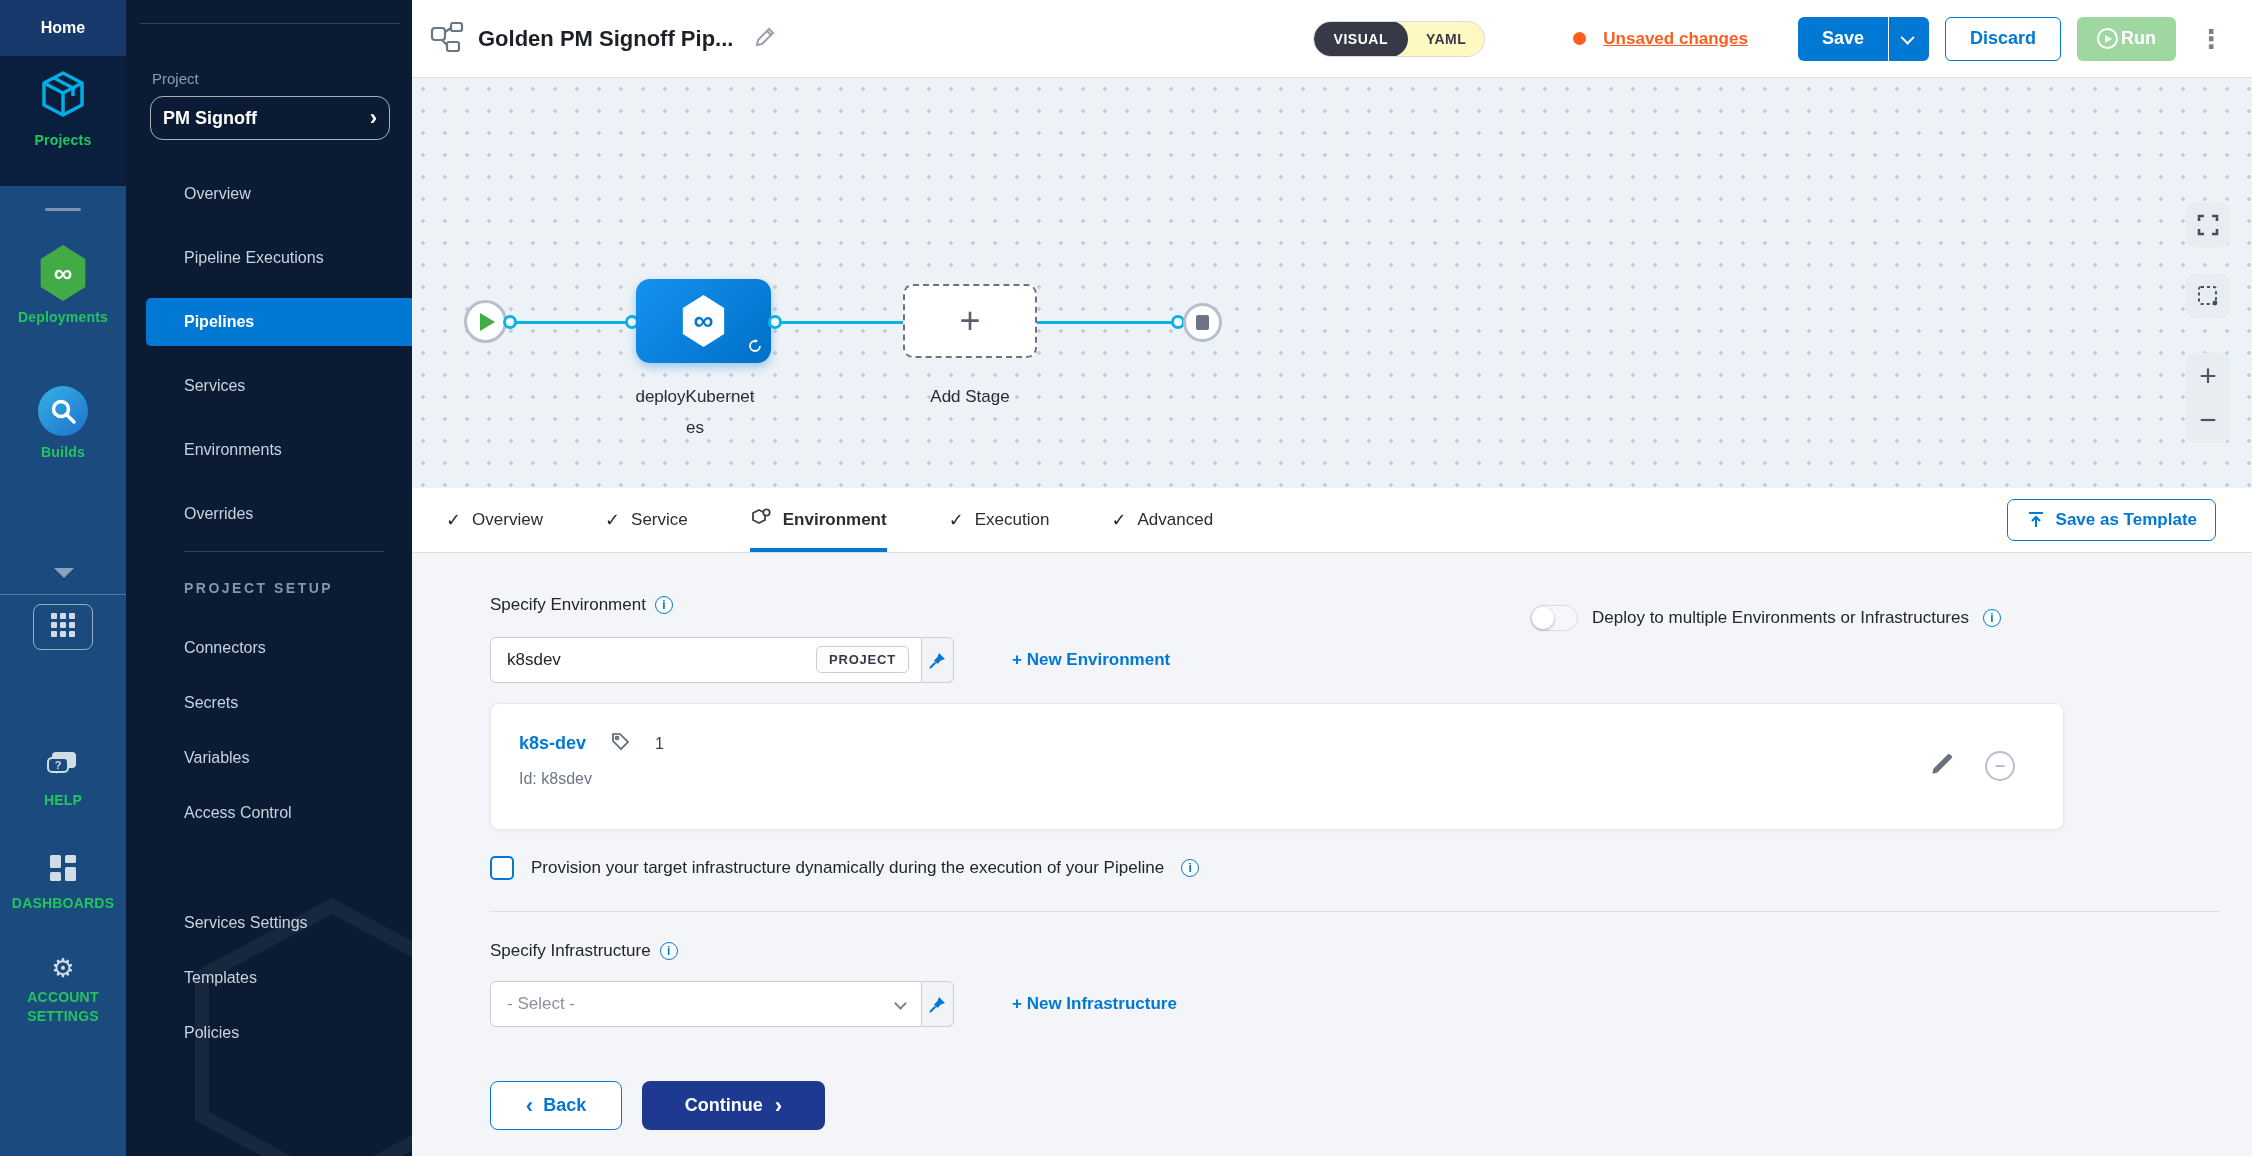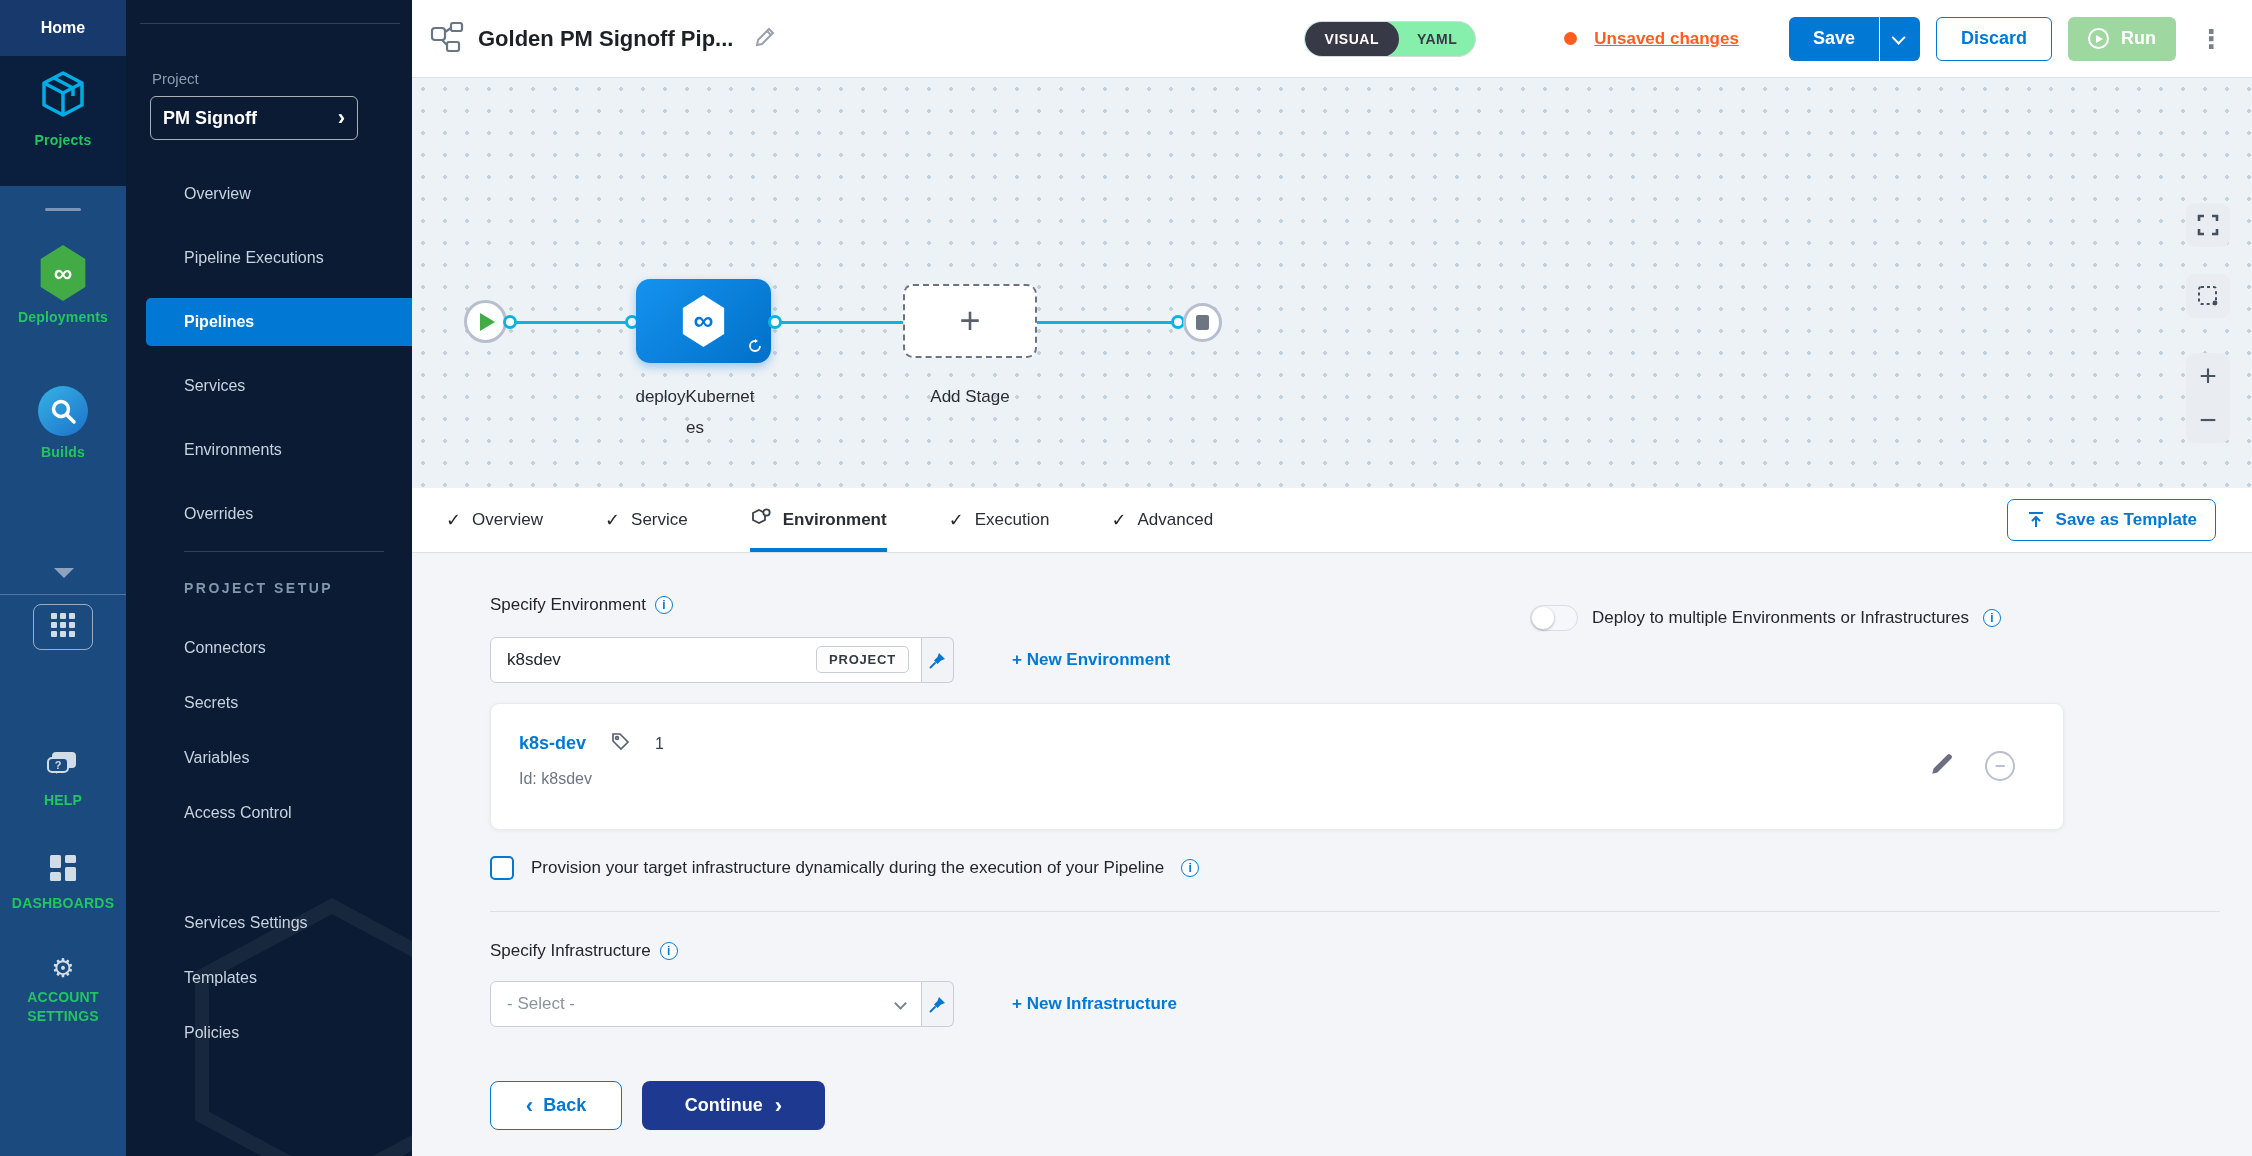--- a/index.html
+++ b/index.html
@@ -22,57 +22,57 @@
                    border-radius:8px; display:flex; align-items:center; justify-content:center; cursor:pointer;}
   .hexagon { clip-path:polygon(50% 0,93% 25%,93% 75%,50% 100%,7% 75%,7% 25%); display:flex; align-items:center; justify-content:center;}
   .builds-circle { width:50px; height:50px; border-radius:50%; background:linear-gradient(140deg,#35B3E6,#1D71C9);
                    display:flex; align-items:center; justify-content:center;}
   .gear-glyph { font-size:26px; color:#D2DCE6; line-height:26px; }
 
   
   .sidebar { position:absolute; left:126px; top:0; width:286px; height:1156px; background:#0A1B33; z-index:25; overflow:hidden;}
   .sb-topline { position:absolute; left:14px; right:12px; top:23px; height:1px; background:rgba(255,255,255,.16);}
   .sb-project-label { position:absolute; left:26px; top:70px; color:#8C9CB0; font-size:15px;}
-  .sb-selector { position:absolute; left:24px; top:96px; width:208px; height:44px; border:1px solid rgba(255,255,255,.65);
-                 border-radius:6px; display:flex; align-items:center; padding:0 12px; cursor:pointer;}
+  .sb-selector { position:absolute; left:24px; top:96px; width:240px; height:44px; border:1px solid rgba(255,255,255,.65);
+                 border-radius:13px; display:flex; align-items:center; padding:0 12px; cursor:pointer;}
   .sb-selector-name { color:#fff; font-size:18px; font-weight:700; flex:1; }
   .sb-selector-chev { color:#fff; font-size:22px; font-weight:700; line-height:20px;}
   .sb-item { position:absolute; left:0; width:286px; height:48px; display:flex; align-items:center; padding-left:58px;
              color:#C9D3DF; font-size:16px; cursor:pointer;}
   .sb-item.selected { background:#0278D5; left:20px; width:266px; padding-left:38px; border-radius:5px 0 0 5px;
                       color:#fff; font-weight:600;}
   .sb-divider { position:absolute; left:58px; top:551px; width:200px; height:1px; background:rgba(255,255,255,.16);}
   .sb-setup-label { position:absolute; left:58px; top:580px; color:#8296AC; font-size:14px; font-weight:700; letter-spacing:2.5px;}
   .sb-watermark { position:absolute; right:-70px; bottom:-40px; opacity:.05; }
 
   
   .main { position:absolute; left:412px; top:0; width:1840px; height:1156px; background:#F3F5F8;}
 
   
   .mheader { position:absolute; left:0; top:0; width:1840px; height:78px; background:#fff; border-bottom:1px solid #DDE1E6;
              display:flex; align-items:center; padding:0 28px 0 18px; z-index:10;}
   .mtitle { font-size:22px; font-weight:700; color:#1D2126; margin-left:14px;}
   .edit-pencil { margin-left:20px; cursor:pointer; }
   .mode-toggle { margin-left:auto; height:36px; border:1.5px solid #D6DAE0; border-radius:20px; display:flex; align-items:center;
-                 background:#86efac; overflow:hidden; cursor:pointer;}
+                 background:#fef9c3; overflow:hidden; cursor:pointer;}
   .mode-visual { background:#383946; color:#fff; height:36px; display:flex; align-items:center; padding:0 20px;
                  border-radius:18px; font-size:14px; font-weight:700; letter-spacing:.5px;}
   .mode-yaml { color:#383946; padding:0 18px; font-size:14px; font-weight:700; letter-spacing:.5px;}
   .unsaved { margin-left:88px; display:flex; align-items:center; gap:17px; cursor:pointer;}
   .unsaved-dot { width:13px; height:13px; border-radius:50%; background:#FF5D1F;}
   .unsaved-text { color:#FF5D1F; font-size:17px; font-weight:700; text-decoration:underline;}
   .save-split { margin-left:50px; height:44px; display:flex; border-radius:6px; overflow:hidden; cursor:pointer;}
   .save-main { background:#0278D5; color:#fff; font-size:18px; font-weight:700; display:flex; align-items:center; padding:0 24px;}
   .save-sep { width:1px; background:rgba(255,255,255,.4);}
   .save-chev { background:#0278D5; width:40px; display:flex; align-items:center; justify-content:center;}
   .chev-down { width:10px; height:10px; border-left:2.5px solid #fff; border-bottom:2.5px solid #fff; transform:rotate(-45deg) translateY(-2px);}
   .discard-btn { margin-left:16px; height:44px; padding:0 24px; background:#fff; border:1.5px solid #0278D5; border-radius:6px;
                  color:#0278D5; font-size:18px; font-weight:700; display:flex; align-items:center; cursor:pointer;}
   .run-btn { margin-left:16px; height:44px; padding:0 20px; background:#9FD7A0; border-radius:6px; color:#fff; font-size:18px;
-             font-weight:700; display:flex; align-items:center; gap:12px; cursor:not-allowed;}
+             font-weight:700; display:flex; align-items:center; gap:3px; cursor:not-allowed;}
   .run-play-circle { width:21px; height:21px; border:2px solid #fff; border-radius:50%; display:flex; align-items:center; justify-content:center;}
   .run-play-tri { width:0; height:0; border-left:7px solid #fff; border-top:4.5px solid transparent; border-bottom:4.5px solid transparent; margin-left:2px;}
   .kebab { margin-left:22px; color:#7A8088; font-size:26px; font-weight:700; cursor:pointer; line-height:20px;}
 
   
   .canvas { position:absolute; left:0; top:78px; width:1840px; height:410px; background:#EDF2F6;
             background-image:radial-gradient(#C4D1DC 1.7px, transparent 1.8px); background-size:22px 22px; }
   .cline { position:absolute; top:243px; height:3px; background:#0BB3E5; }
   .cdot { position:absolute; top:237px; width:14px; height:14px; border-radius:50%; background:#fff; border:3px solid #0BB3E5; }
   .start-node { position:absolute; left:52px; top:222px; width:43px; height:43px; border-radius:50%; background:#FDFEFE;

